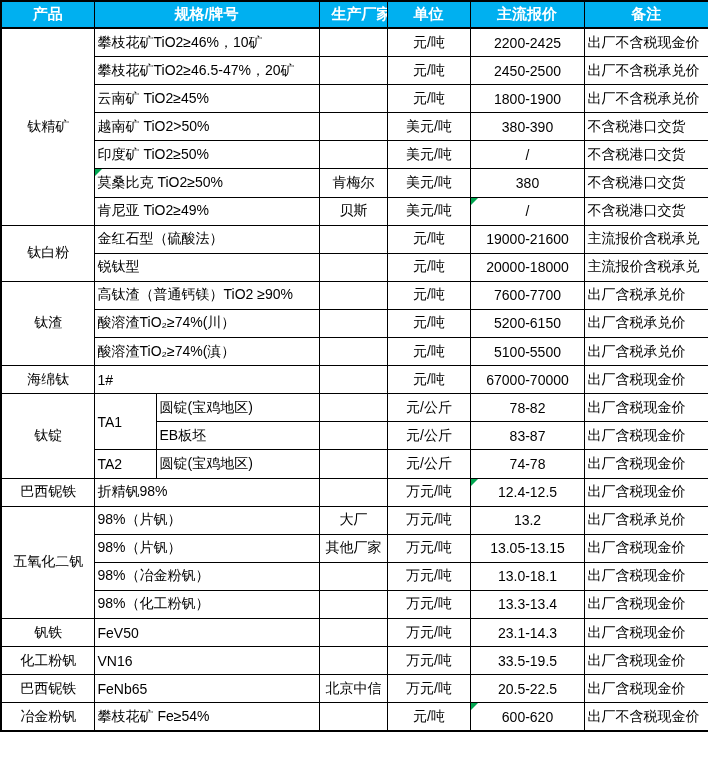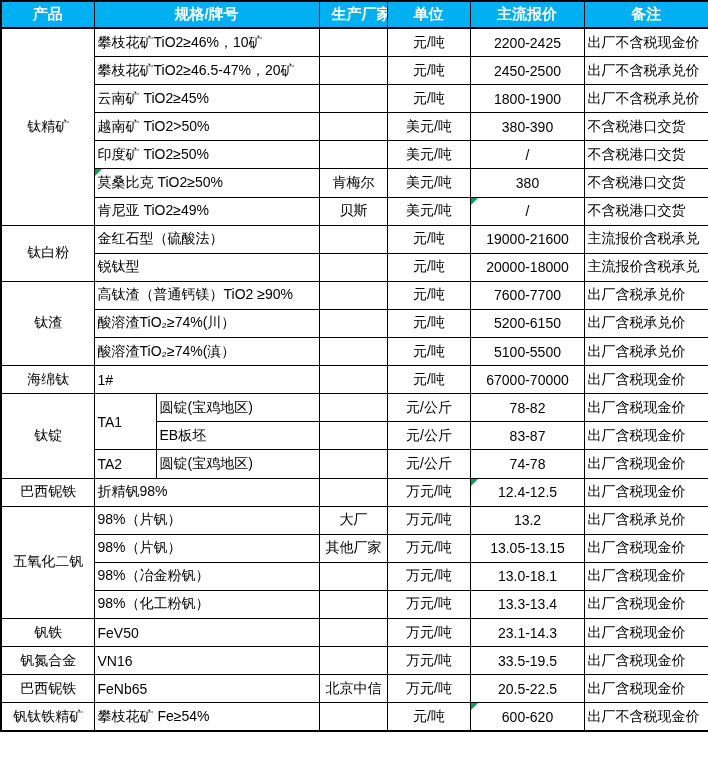--- a/index.html
+++ b/index.html
@@ -230,37 +230,37 @@
       </tr>
       <tr>
         <td class="product" rowspan="1">钒铁</td>
         <td class="spec" colspan="2">FeV50</td>
         <td class="maker"></td>
         <td class="unit">万元/吨</td>
         <td class="price">23.1-14.3</td>
         <td class="note">出厂含税现金价</td>
       </tr>
       <tr>
-        <td class="product" rowspan="1">钒氮合金</td>
+        <td class="product" rowspan="1">化工粉钒</td>
         <td class="spec" colspan="2">VN16</td>
         <td class="maker"></td>
         <td class="unit">万元/吨</td>
         <td class="price">33.5-19.5</td>
         <td class="note">出厂含税现金价</td>
       </tr>
       <tr>
         <td class="product" rowspan="1">巴西铌铁</td>
         <td class="spec" colspan="2">FeNb65</td>
         <td class="maker">北京中信</td>
         <td class="unit">万元/吨</td>
         <td class="price">20.5-22.5</td>
         <td class="note">出厂含税现金价</td>
       </tr>
       <tr>
-        <td class="product" rowspan="1">钒钛铁精矿</td>
+        <td class="product" rowspan="1">冶金粉钒</td>
         <td class="spec" colspan="2">攀枝花矿 Fe≥54%</td>
         <td class="maker"></td>
         <td class="unit">元/吨</td>
         <td class="price">600-620<span class="flag"></span></td>
         <td class="note">出厂不含税现金价</td>
       </tr>
     </tbody>
 </table>
 
 </body></html>

